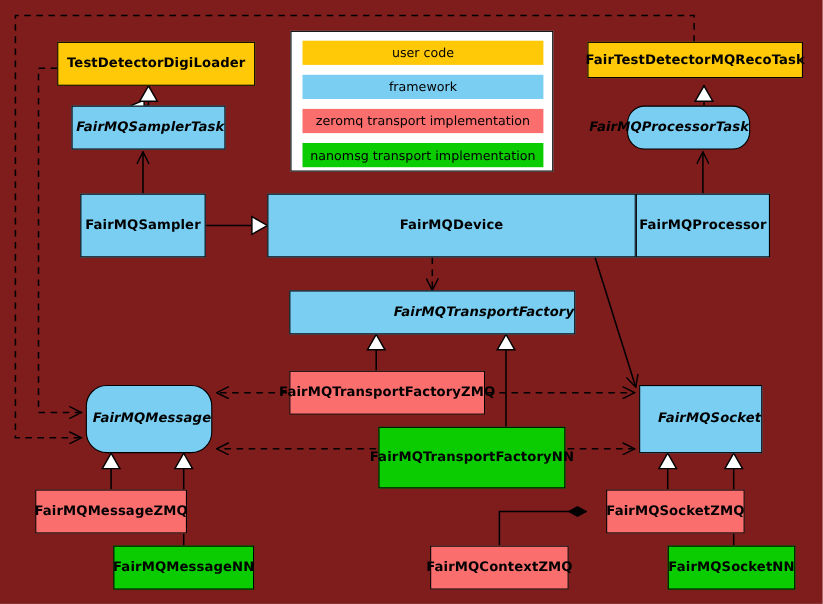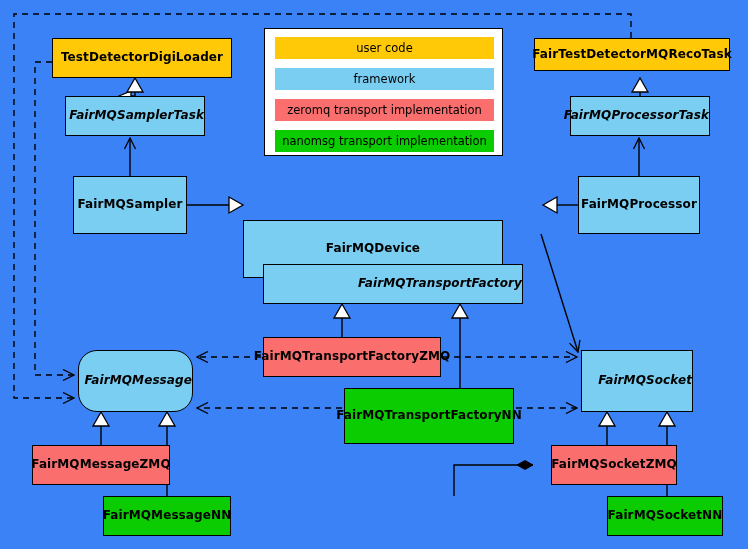--- a/index.html
+++ b/index.html
@@ -4,21 +4,21 @@
 <style>
   html, body {
     margin: 0;
     padding: 0;
     background: #ffffff;
   }
   #diagram-root {
     position: relative;
     width: 748px;
     height: 549px;
-    background: #3b82f6;
+    background: #7f1d1d;
     font-family: "DejaVu Sans", "Liberation Sans", sans-serif;
     overflow: hidden;
   }
   svg.edges {
     position: absolute;
     left: 0;
     top: 0;
     width: 748px;
     height: 549px;
     pointer-events: none;
@@ -164,29 +164,29 @@
   </div>
 
   <div class="node" style="left:534px; top:38px; width:196px; height:33px; background:#FFC907;">
     <span>FairTestDetectorMQRecoTask</span>
   </div>
 
   <div class="node abstract" style="left:65px; top:96px; width:140px; height:40px; background:#79CEF2;">
     <span>FairMQSamplerTask</span>
   </div>
 
-  <div class="node abstract" style="left:570px; top:96px; width:140px; height:40px; background:#79CEF2;">
+  <div class="node abstract" style="left:570px; top:96px; width:112px; height:40px; background:#79CEF2;border-radius:16px;">
     <span>FairMQProcessorTask</span>
   </div>
 
   <div class="node" style="left:73px; top:176px; width:114px; height:58px; background:#79CEF2;">
     <span>FairMQSampler</span>
   </div>
 
-  <div class="node" style="left:243px; top:176px; width:260px; height:58px; background:#79CEF2;margin-top:44px;">
+  <div class="node" style="left:243px; top:176px; width:335px; height:58px; background:#79CEF2;">
     <span>FairMQDevice</span>
   </div>
 
   <div class="node" style="left:578px; top:176px; width:122px; height:58px; background:#79CEF2;">
     <span>FairMQProcessor</span>
   </div>
 
   <div class="node abstract" style="left:263px; top:264px; width:260px; height:40px; background:#79CEF2;">
     <span>FairMQTransportFactory</span>
   </div>
@@ -212,20 +212,23 @@
   </div>
 
   <div class="node" style="left:103px; top:496px; width:128px; height:40px; background:#0ACC00;">
     <span>FairMQMessageNN</span>
   </div>
 
   <div class="node" style="left:551px; top:445px; width:126px; height:40px; background:#FB6E6E;">
     <span>FairMQSocketZMQ</span>
   </div>
 
+  <div class="node" style="left:391px; top:496px; width:126px; height:40px; background:#FB6E6E;">
+    <span>FairMQContextZMQ</span>
+  </div>
 
   <div class="node" style="left:607px; top:496px; width:116px; height:40px; background:#0ACC00;">
     <span>FairMQSocketNN</span>
   </div>
 
   <div class="legend-box" style="left:264px; top:28px; width:239px; height:128px;">
     <div class="legend-row" style="left:10px; top:8px; width:219px; height:22px; background:#FFC907;">
       <span>user code</span>
     </div>
     <div class="legend-row" style="left:10px; top:39px; width:219px; height:22px; background:#79CEF2;">

